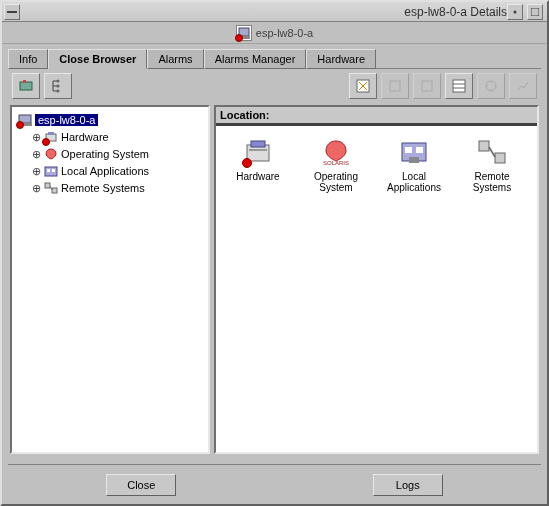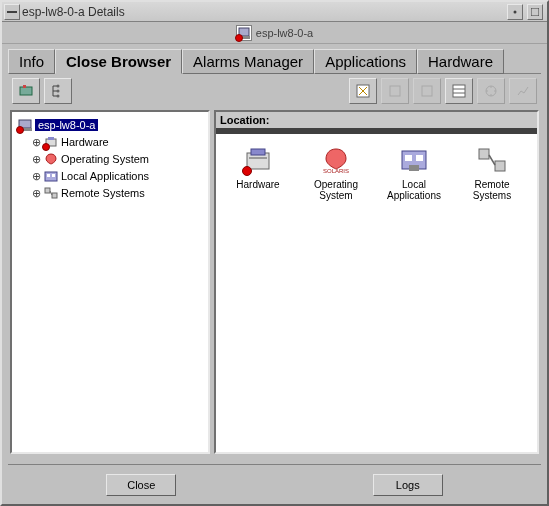--- a/index.html
+++ b/index.html
@@ -29,21 +29,21 @@
   padding: 0 2px;
 }
 .titlebar-btn {
   width: 16px; height: 16px;
   border: 1px solid;
   border-color: #e8e8e8 #707070 #707070 #e8e8e8;
   background: #c8c8c8;
   margin-right: 2px;
   display: flex; align-items:center; justify-content:center;
 }
-.titlebar-title { flex:1; text-align:left; font-size:12px; color:#303030; }
+.titlebar-title { flex:1; text-align:right; font-size:12px; color:#303030; }
 .titlebar-right { display:flex; gap:2px; }
 .header-row {
   height: 22px;
   display:flex; align-items:center; justify-content:center;
   gap:4px;
   border-bottom: 1px solid #a0a0a0;
 }
 .header-icon {
   width:16px; height:16px; background:#fff;
   border:1px solid #808080;
@@ -58,21 +58,21 @@
 .tabs-row {
   display:flex;
   padding: 4px 6px 0 6px;
   gap:0;
 }
 .tab {
   padding: 3px 10px;
   background:#b8b8b8;
   border:1px solid;
   border-color:#e0e0e0 #707070 #707070 #e0e0e0;
-  font-size:15px;
+  font-size:11px;
   position:relative;
   top:1px;
 }
 .tab.active {
   background:#c0c0c0;
   border-bottom:1px solid #c0c0c0;
   font-weight:bold;
   z-index:2;
 }
 .content {
@@ -123,21 +123,21 @@
 .tree-handle { width:9px; color:#404040; font-size:11px; text-align:center;}
 .tree-icon { width:14px; height:14px; position:relative; }
 .node-label { font-size:11px; }
 .node-label.selected { background:#000080; color:#fff; padding:0 3px; }
 .detail-header {
   background:#c8c8c8;
   font-weight:bold;
   font-size:11px;
   padding:2px 4px;
   margin:-4px -4px 6px -4px;
-  border-bottom:6px solid #404040;
+  border-bottom:3px solid #404040;
 }
 .icon-grid {
   display:flex;
   gap:10px;
   padding:4px;
   flex-wrap:wrap;
 }
 .icon-item {
   display:flex; flex-direction:column; align-items:center;
   width:68px;
@@ -200,22 +200,22 @@
           <rect x="1" y="10" width="12" height="3" fill="#888"></rect>
         </svg>
       <div class="alert-dot"></div>
     </div>
     <span class="header-text">esp-lw8-0-a</span>
   </div>
 
   <div class="tabs-row">
     <div class="tab">Info</div>
     <div class="tab active">Close Browser</div>
+    <div class="tab">Alarms</div>
     <div class="tab">Alarms Manager</div>
-    <div class="tab">Applications</div>
     <div class="tab">Hardware</div>
   </div>
 
   <div class="content">
 
     <div class="toolbar">
       <div class="tb-left">
         <div class="tb-btn">
           <svg width="16" height="16">
               <rect x="2" y="4" width="12" height="8" fill="#7a9" stroke="#264"></rect>

